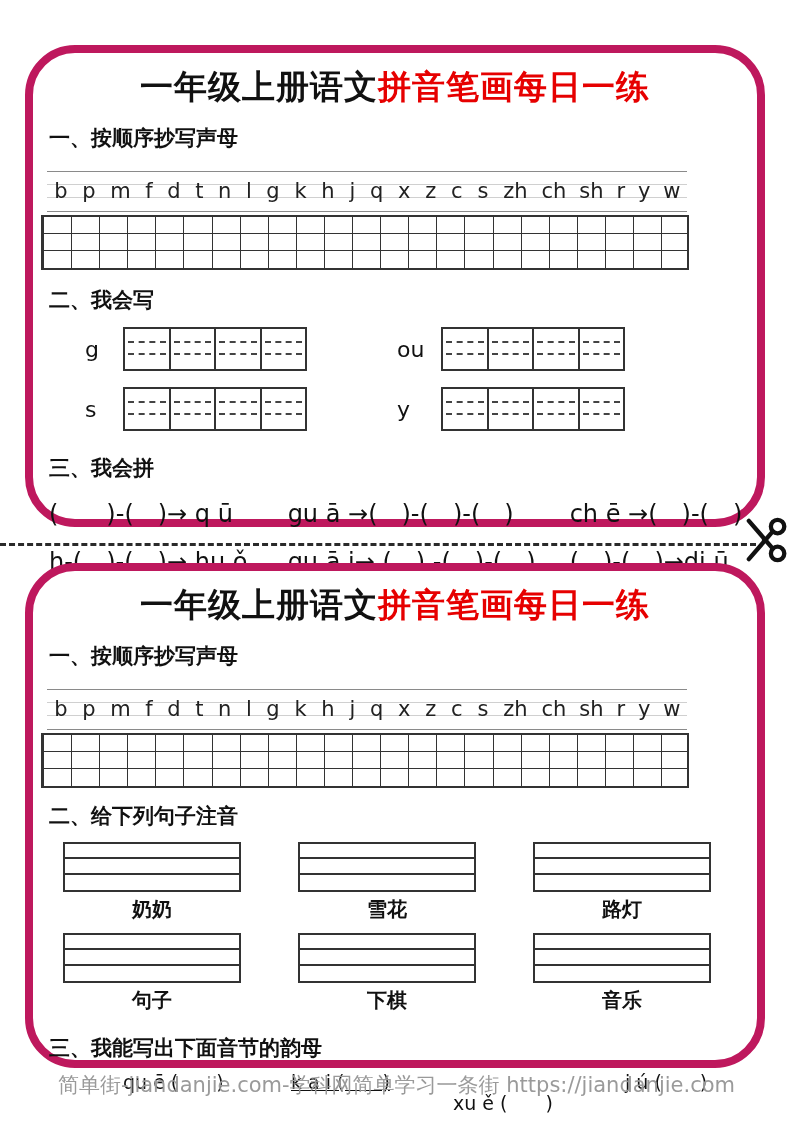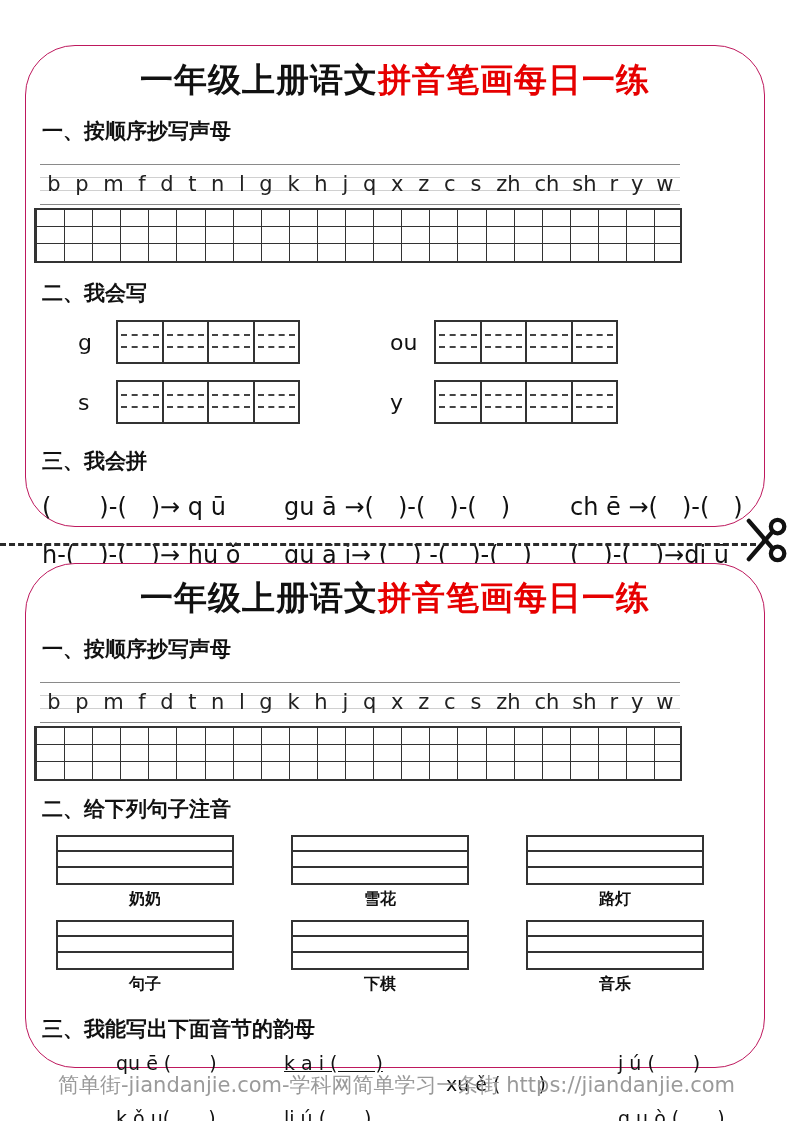--- a/index.html
+++ b/index.html
@@ -6,21 +6,21 @@
   html,body { background:#ffffff; }
   body {
     width:793px; height:1121px; position:relative;
     font-family:"DejaVu Sans","Liberation Sans",sans-serif;
     color:#111;
   }
   .page { position:relative; width:793px; height:1121px; overflow:hidden; }
 
   .panel {
     position:absolute; left:25px; width:740px;
-    border:1px solid #be185d; border-radius:50px; background:#fff;
+    border:8px solid #be185d; border-radius:50px; background:#fff;
   }
   .panel-1 { top:45px;  height:482px; }
   .panel-2 { top:563px; height:505px; }
 
   .title { text-align:center; font-size:33px; font-weight:bold; letter-spacing:1px; margin-top:12px; white-space:nowrap; }
   .t-red { color:#e60000; }
 
   .sec-heading { font-size:21px; font-weight:bold; padding-left:16px; white-space:nowrap; }
   .p1-s1 { margin-top:14px; }
 
@@ -77,21 +77,21 @@
 
   
   .p2-s2 { margin-top:14px; }
   .zy-grid {
     display:grid; grid-template-columns:178px 178px 178px;
     justify-content:space-between; width:648px; margin:8px 0 0 30px;
   }
   .zy-box { height:50px; border:2px solid #333; background:#fff; margin-top:4px; }
   .zy-box div { height:33.34%; border-bottom:2px solid #333; }
   .zy-box div:last-child { border-bottom:none; }
-  .zy-word { text-align:center; font-size:16px; font-weight:bold; margin:4px 0 6px; }
+  .zy-word { text-align:center; font-size:20px; font-weight:bold; margin:4px 0 6px; }
 
   
   .p2-s3 { margin-top:14px; }
   .finals-row { display:flex; font-size:19px; margin:8px 0 0 90px; white-space:pre; }
   .finals-row .f1 { width:168px; }
   .finals-row .f2 { width:162px;text-decoration:underline; }
   .finals-row .f3 { width:172px;margin-top:21px; }
   .finals-row .f4 { width:130px; }
 
   .footer { position:absolute; left:0; top:1071px; width:793px; text-align:center;

